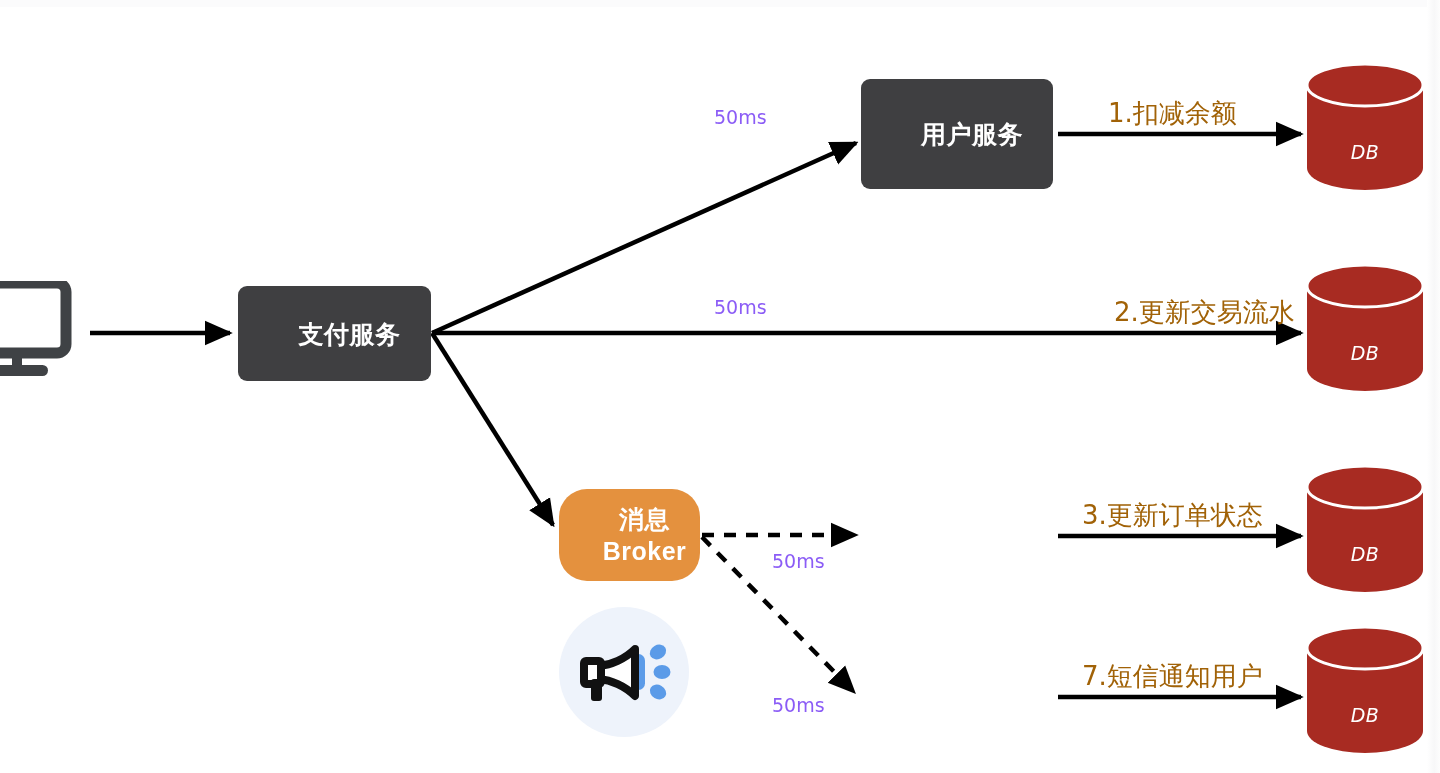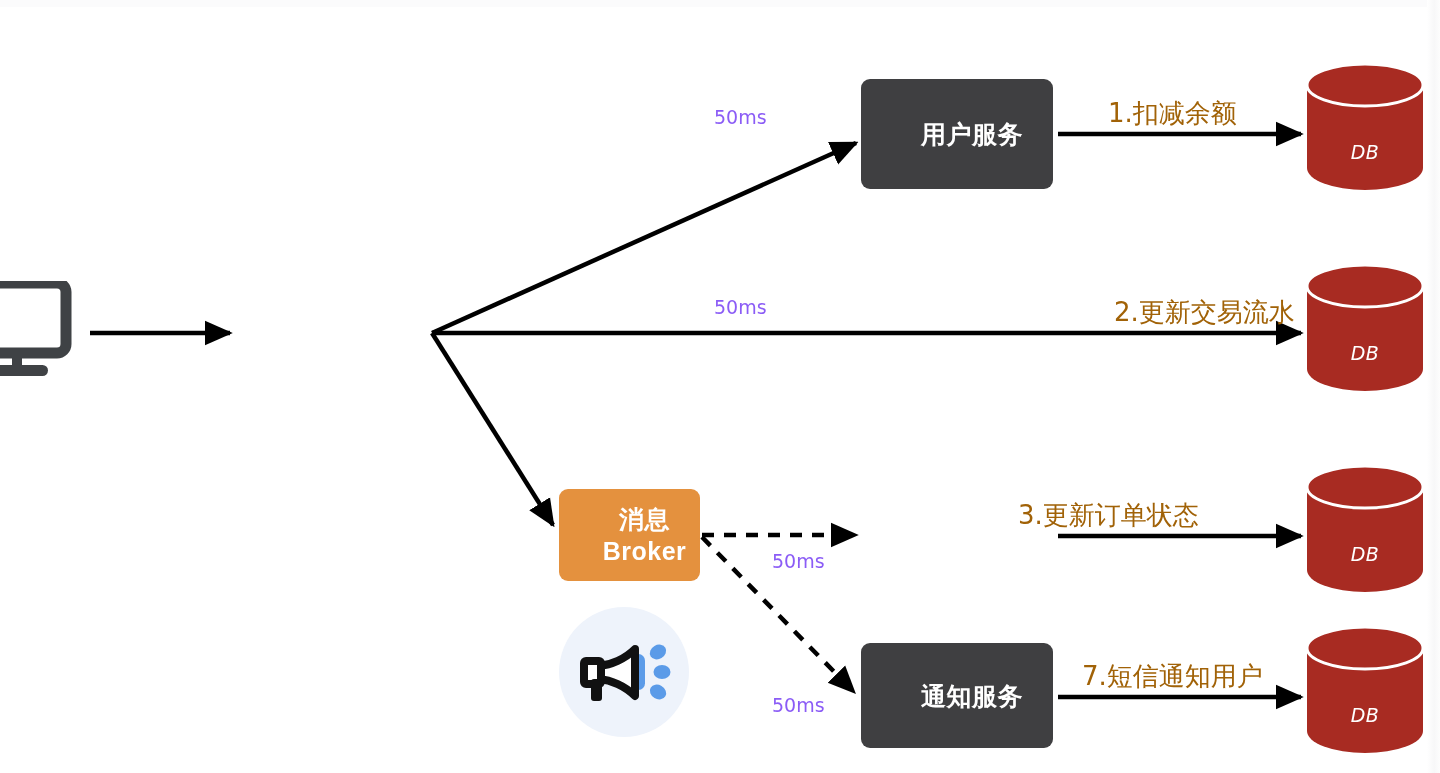--- a/index.html
+++ b/index.html
@@ -61,20 +61,21 @@
   }
   .node.service {
     background: #3f3f41;
     font-size: 25px;
     line-height: 1.2;
   }
   .node.broker {
     background: #e4913e;
     font-size: 25px;
     line-height: 1.28;
+    border-radius: 28px;
   }
   .node-line { display: block; }
 
   
   .db {
     position: absolute;
     z-index: 3;
     font-style: italic;
   }
   .db svg { display: block; overflow: visible; }
@@ -158,34 +159,34 @@
   </svg>
 
   <div class="icon-monitor" style="left:-22px; top:281px; width:110px; height:96px;">
     <svg width="110" height="96" viewBox="0 0 110 96" fill="none">
       <rect x="-8" y="2" width="96" height="70" rx="9" ry="9" stroke="#3f4245" stroke-width="11" fill="#ffffff"></rect>
       <rect x="34" y="70" width="10" height="18" fill="#3f4245"></rect>
       <rect x="10" y="84" width="60" height="11" rx="5.5" ry="5.5" fill="#3f4245"></rect>
     </svg>
   </div>
 
+  <div class="node service" style="left:238px; top:286px; width:193px; height:95px;">
+    <span class="node-line">支付服务</span>
+  </div>
 
   <div class="node service" style="left:861px; top:79px; width:192px; height:110px;">
     <span class="node-line">用户服务</span>
   </div>
 
   <div class="node broker" style="left:559px; top:489px; width:141px; height:92px;">
     <span class="node-line">消息</span>
     <span class="node-line">Broker</span>
   </div>
 
 
-  <div class="node service" style="left:861px; top:643px; width:192px; height:105px;">
-    <span class="node-line">通知服务</span>
-  </div>
 
   <div class="icon-megaphone" style="left:559px; top:607px; width:130px; height:130px;">
     <svg width="130" height="130" viewBox="0 0 130 130" fill="none">
       <circle cx="65" cy="65" r="65" fill="#eef3fb"></circle>
 
       <rect x="73" y="47" width="13" height="36" rx="6.5" ry="6.5" fill="#5b9be8"></rect>
 
       <path d="M76 42 C 66 52, 52 58, 40 59 L 40 72 C 52 73, 66 79, 76 89 Z" fill="#ffffff" stroke="#111111" stroke-width="8" stroke-linejoin="round" stroke-linecap="round"></path>
 
       <rect x="25" y="54" width="17" height="23" rx="2" ry="2" fill="#ffffff" stroke="#111111" stroke-width="8"></rect>
@@ -235,17 +236,17 @@
   <div class="edge-label ms" style="left:714px; top:298px;">50ms</div>
 
   <div class="edge-label ms" style="left:772px; top:552px;">50ms</div>
 
   <div class="edge-label ms" style="left:772px; top:696px;">50ms</div>
 
   <div class="edge-label cn" style="left:1108px; top:100px;">1.扣减余额</div>
 
   <div class="edge-label cn" style="left:1114px; top:299px;">2.更新交易流水</div>
 
-  <div class="edge-label cn" style="left:1018px; top:502px;">3.更新订单状态</div>
+  <div class="edge-label cn" style="left:1082px; top:502px;">3.更新订单状态</div>
 
   <div class="edge-label cn" style="left:1082px; top:663px;">7.短信通知用户</div>
 
 </div>
 
 </body></html>

